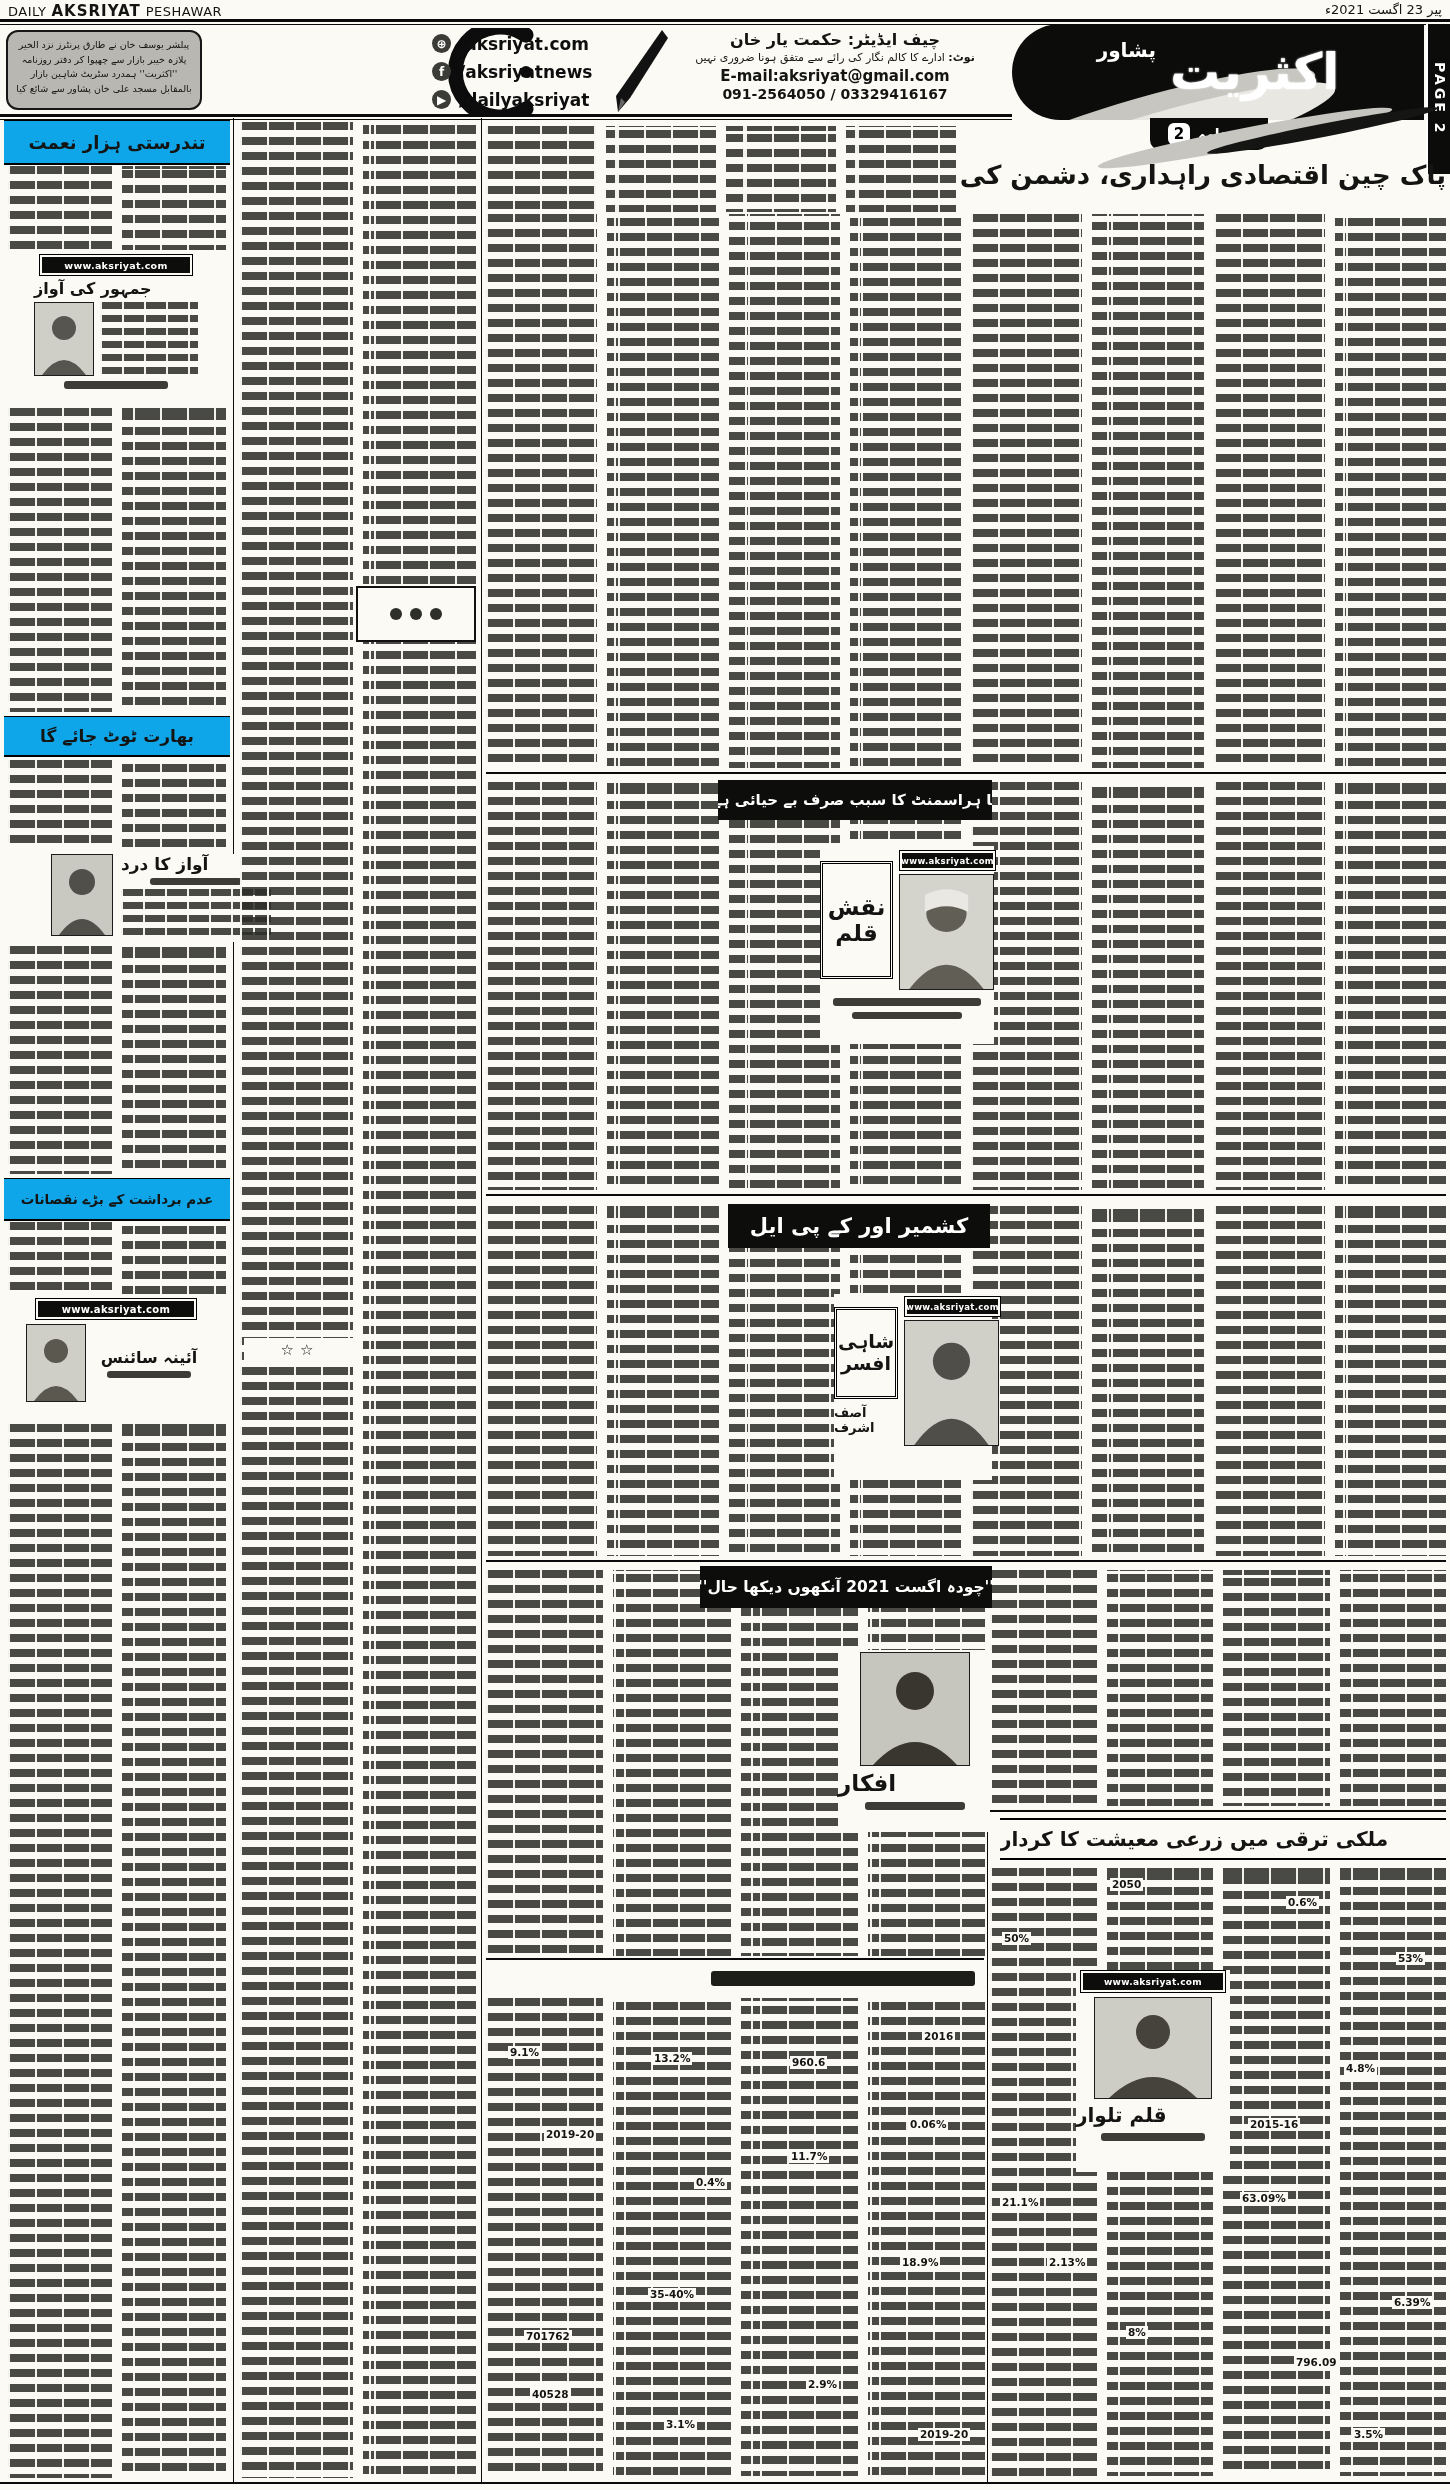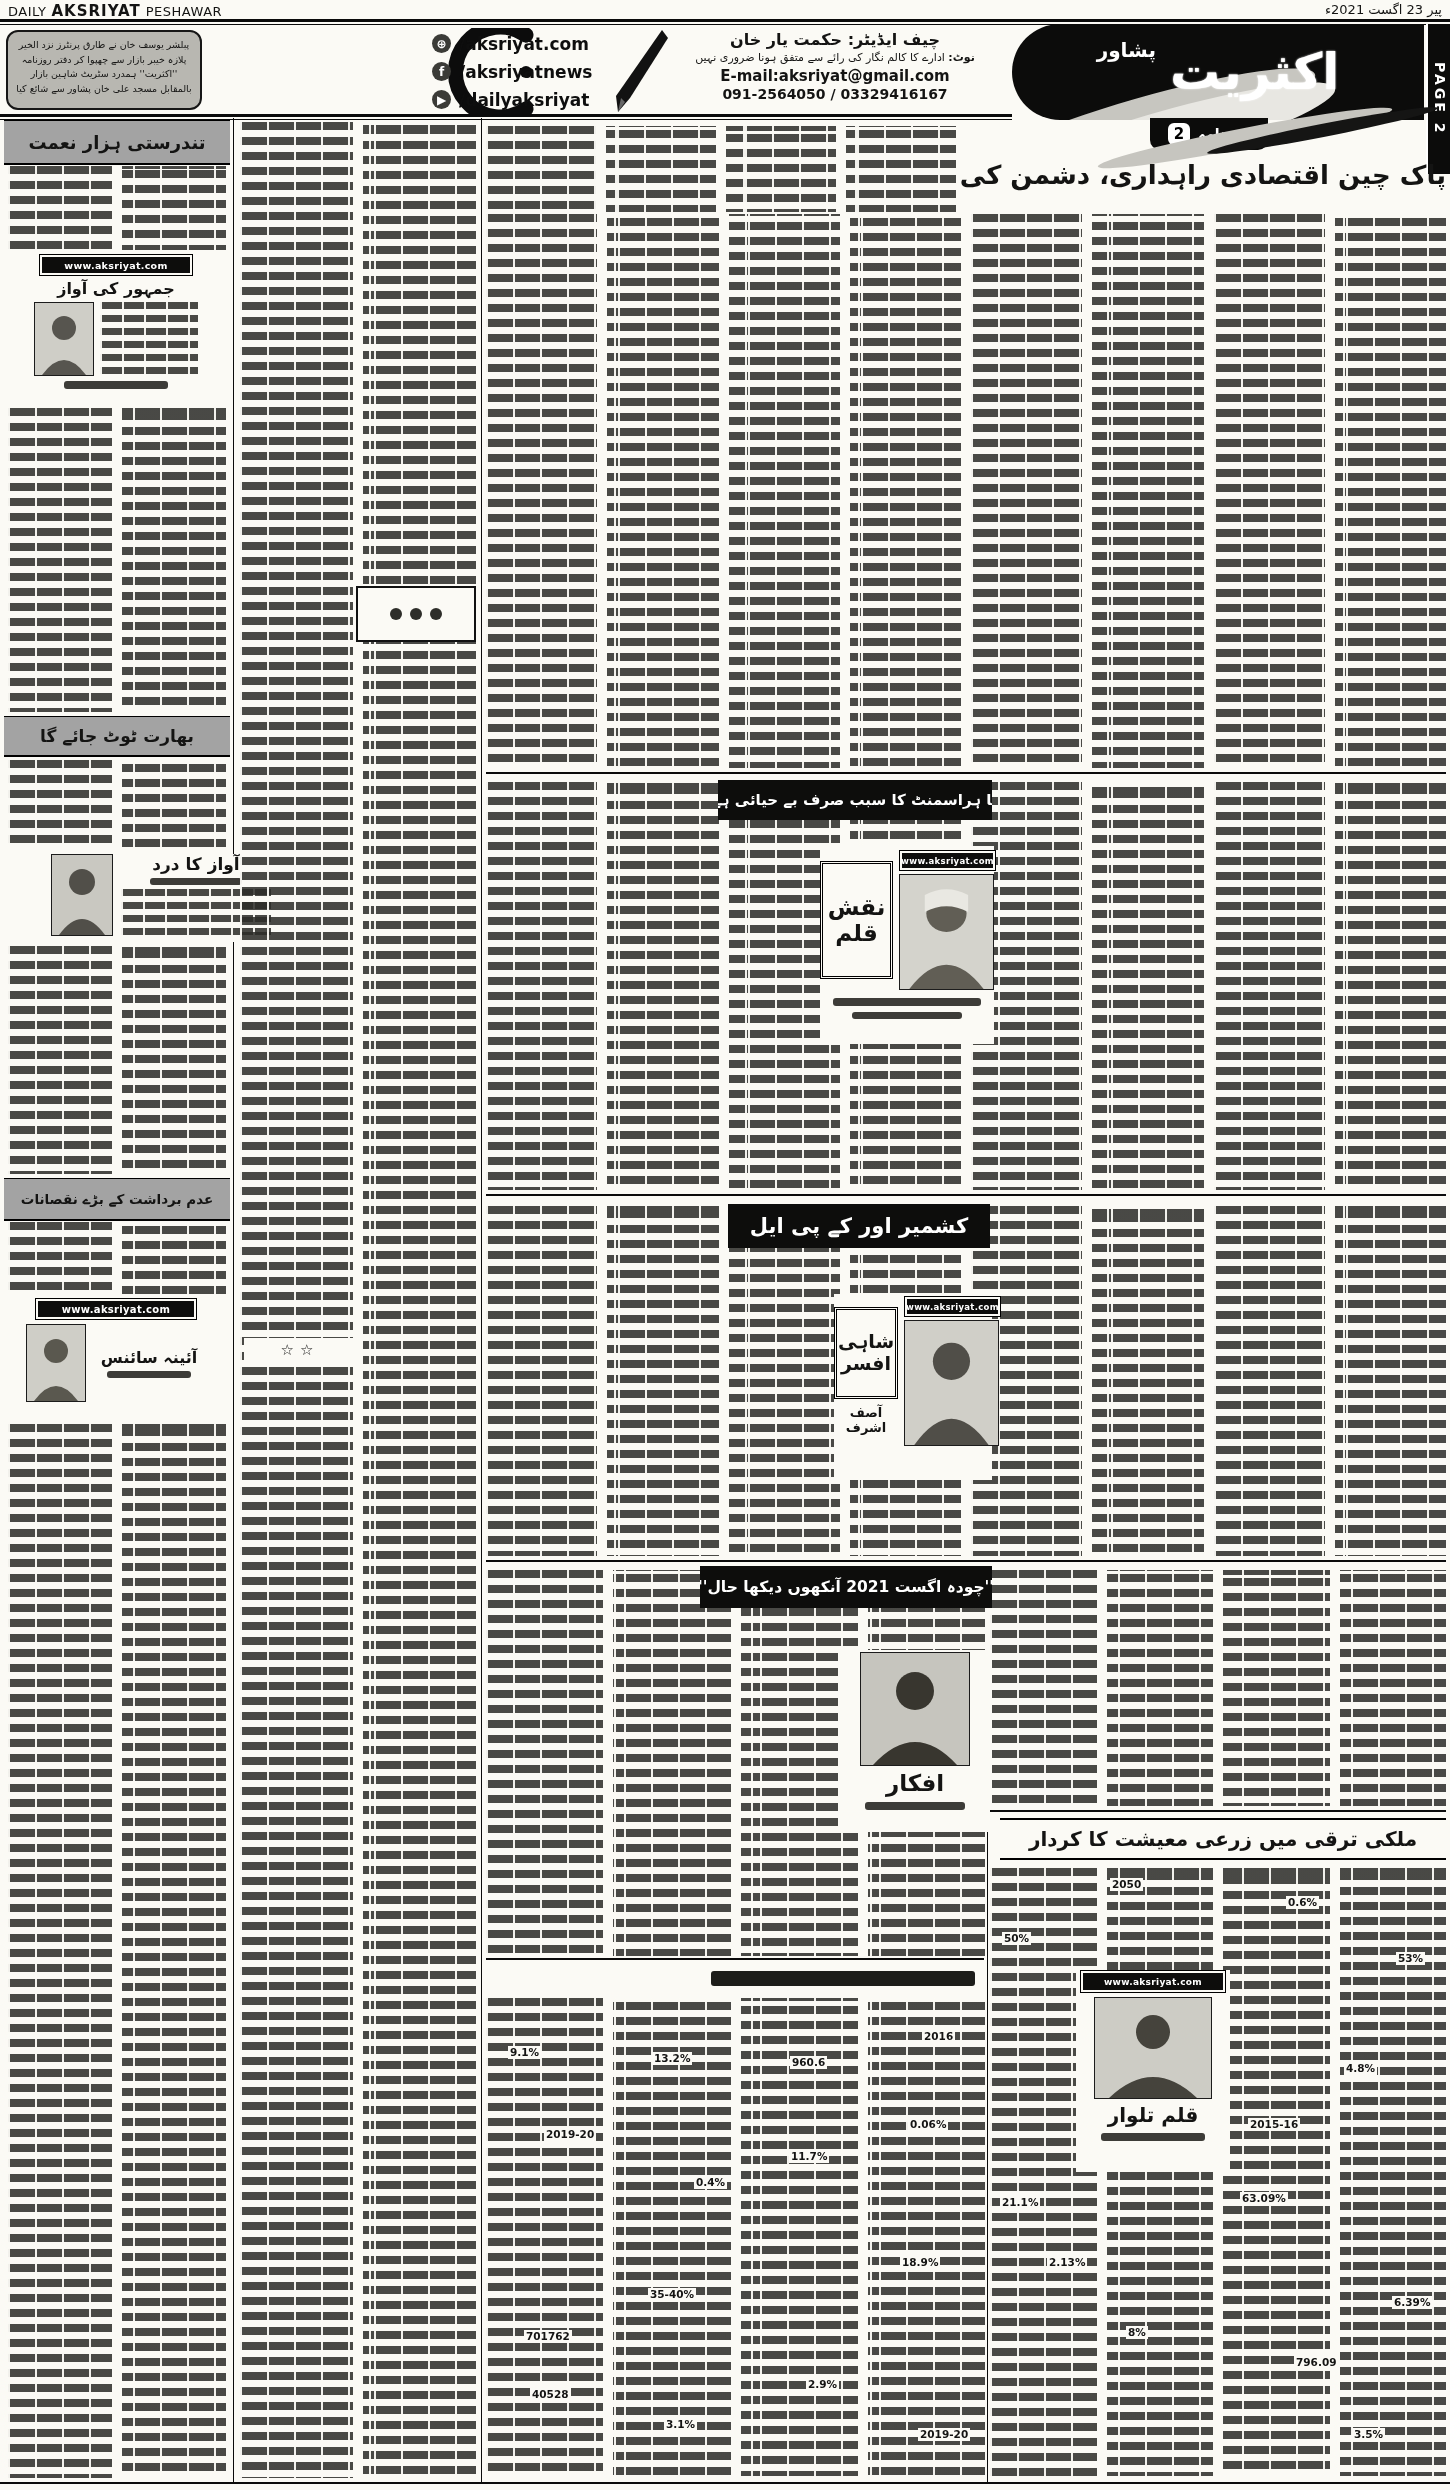--- a/index.html
+++ b/index.html
@@ -11,30 +11,30 @@
   .cols{position:absolute;display:flex;gap:10px;}
   .cols i{flex:1;display:block;
     background-image:
       repeating-linear-gradient(90deg, rgba(251,250,245,.95) 0 2px, rgba(251,250,245,0) 2px 27px),
       repeating-linear-gradient(180deg, rgba(44,44,40,.86) 0 8px, rgba(0,0,0,0) 8px 15px);}
   .cols i:nth-child(even){background-position:11px 0,0 4px;}
   .cols i:nth-child(3n){background-position:19px 0,0 8px;}
   
   .bar{position:absolute;background:#0d0d0c;color:#fff;font-weight:bold;display:flex;
        align-items:center;justify-content:center;white-space:nowrap;overflow:hidden;direction:rtl;}
-  .whead{font-weight:bold;text-align:center;direction:rtl;}
+  .whead{font-weight:bold;text-align:left;direction:rtl;}
   .wb{position:absolute;background:#0d0d0c;color:#fff;font-weight:bold;display:flex;align-items:center;
       justify-content:center;border:1px solid #000;box-shadow:inset 0 0 0 2px #fbfaf5;letter-spacing:.3px;}
   .photo{position:relative;border:1px solid #1c1c1c;background:#cfcec7;overflow:hidden;}
   .photo svg{display:block;width:100%;height:100%;}
   .plate{border:3px double #000;background:#fbfaf5;display:flex;align-items:center;justify-content:center;
          text-align:center;font-weight:bold;direction:rtl;line-height:1.15;}
   .smudge{background:#3d3c38;border-radius:3px;}
   .box{position:absolute;background:#fbfaf5;}
-  .lhead{position:absolute;border-top:1.5px solid #000;border-bottom:2.5px solid #000;background:#a3a3a3;
+  .lhead{position:absolute;border-top:1.5px solid #000;border-bottom:2.5px solid #000;background:#0ea5e9;
          display:flex;align-items:center;justify-content:center;font-weight:bold;direction:rtl;white-space:nowrap;}
   .chip{position:absolute;font-size:10.5px;font-weight:bold;line-height:13px;background:#fbfaf5;padding:0 2px;}
   .icn{width:19px;height:19px;border-radius:50%;background:#3b3b37;color:#fff;font-weight:bold;
        display:flex;align-items:center;justify-content:center;font-size:12px;line-height:1;}
   .soc{display:flex;align-items:center;gap:8px;height:27px;font-weight:bold;font-size:17px;color:#0e0e0e;}
   .mini{flex:1;background-image:
       repeating-linear-gradient(90deg, rgba(251,250,245,.95) 0 2px, rgba(251,250,245,0) 2px 22px),
       repeating-linear-gradient(180deg, rgba(44,44,40,.86) 0 7px, rgba(0,0,0,0) 7px 13px);}
 </style>
 </head>

